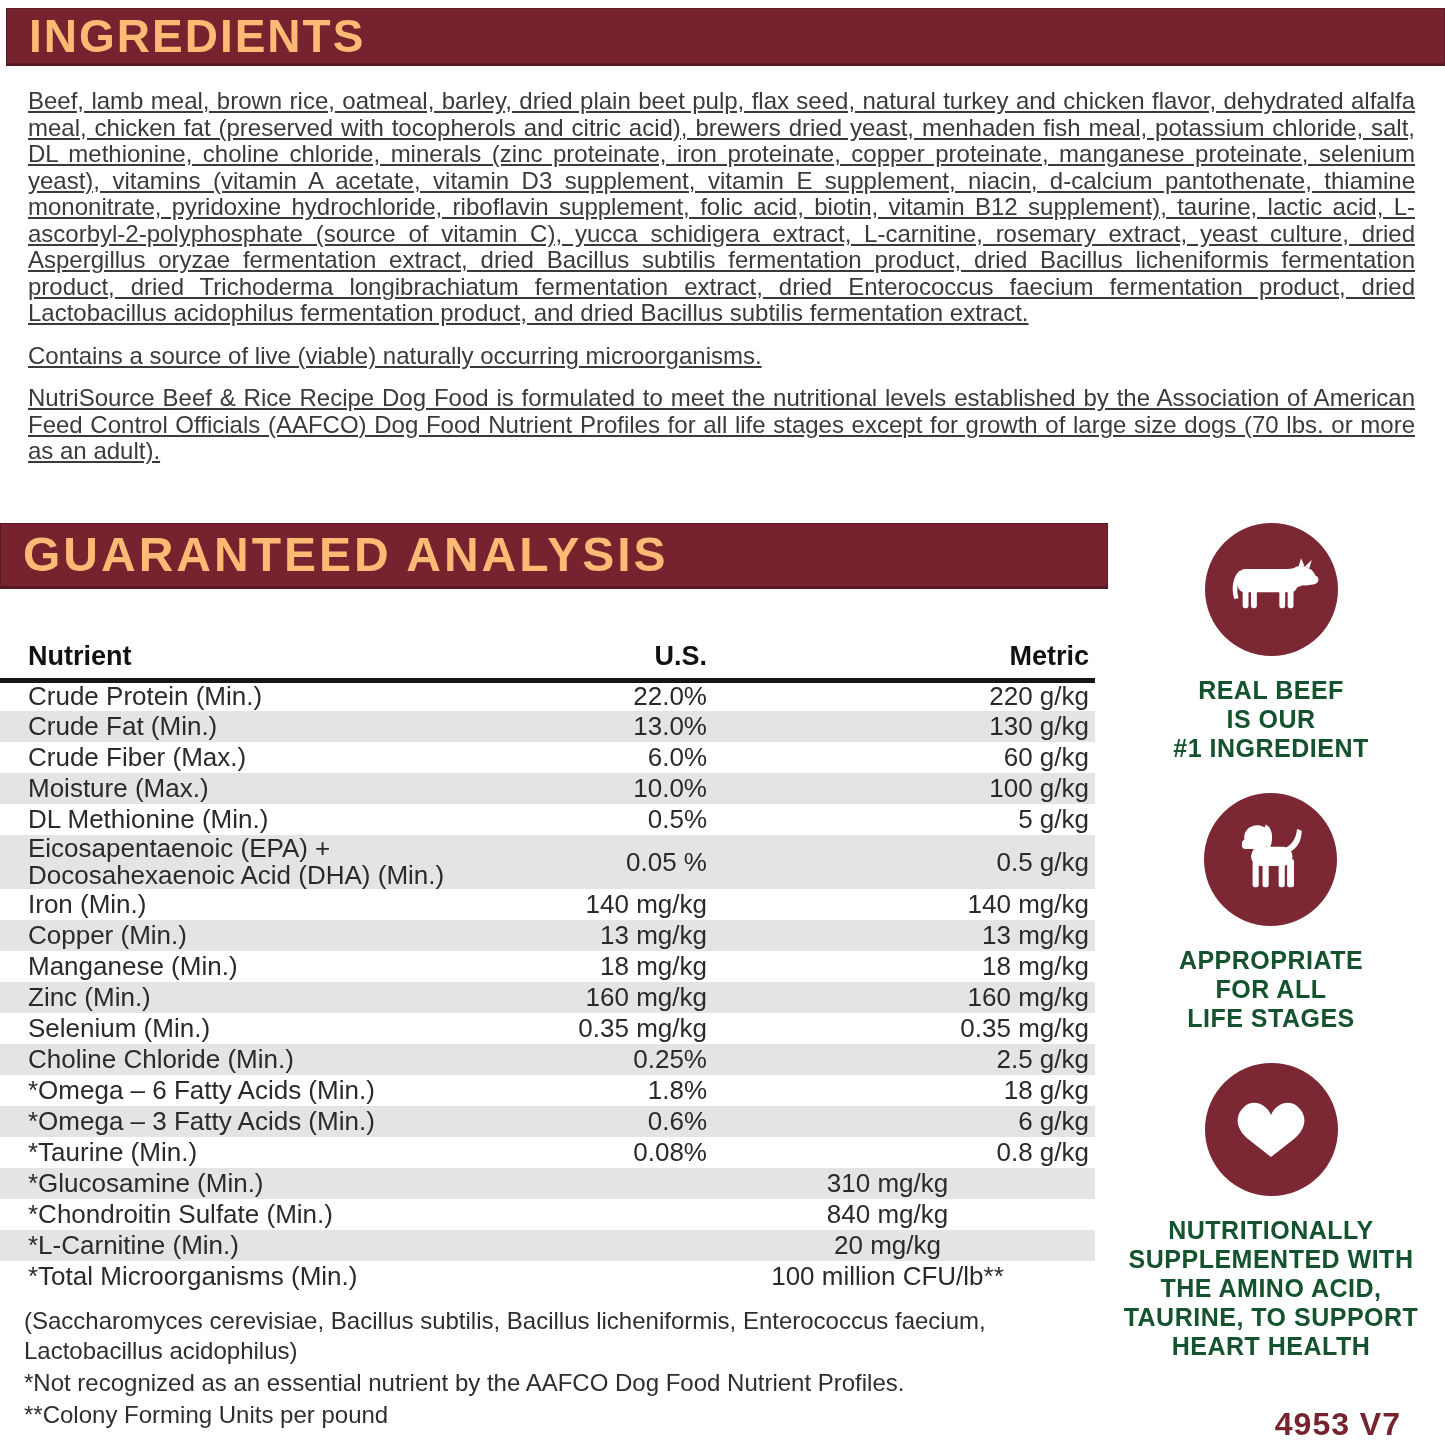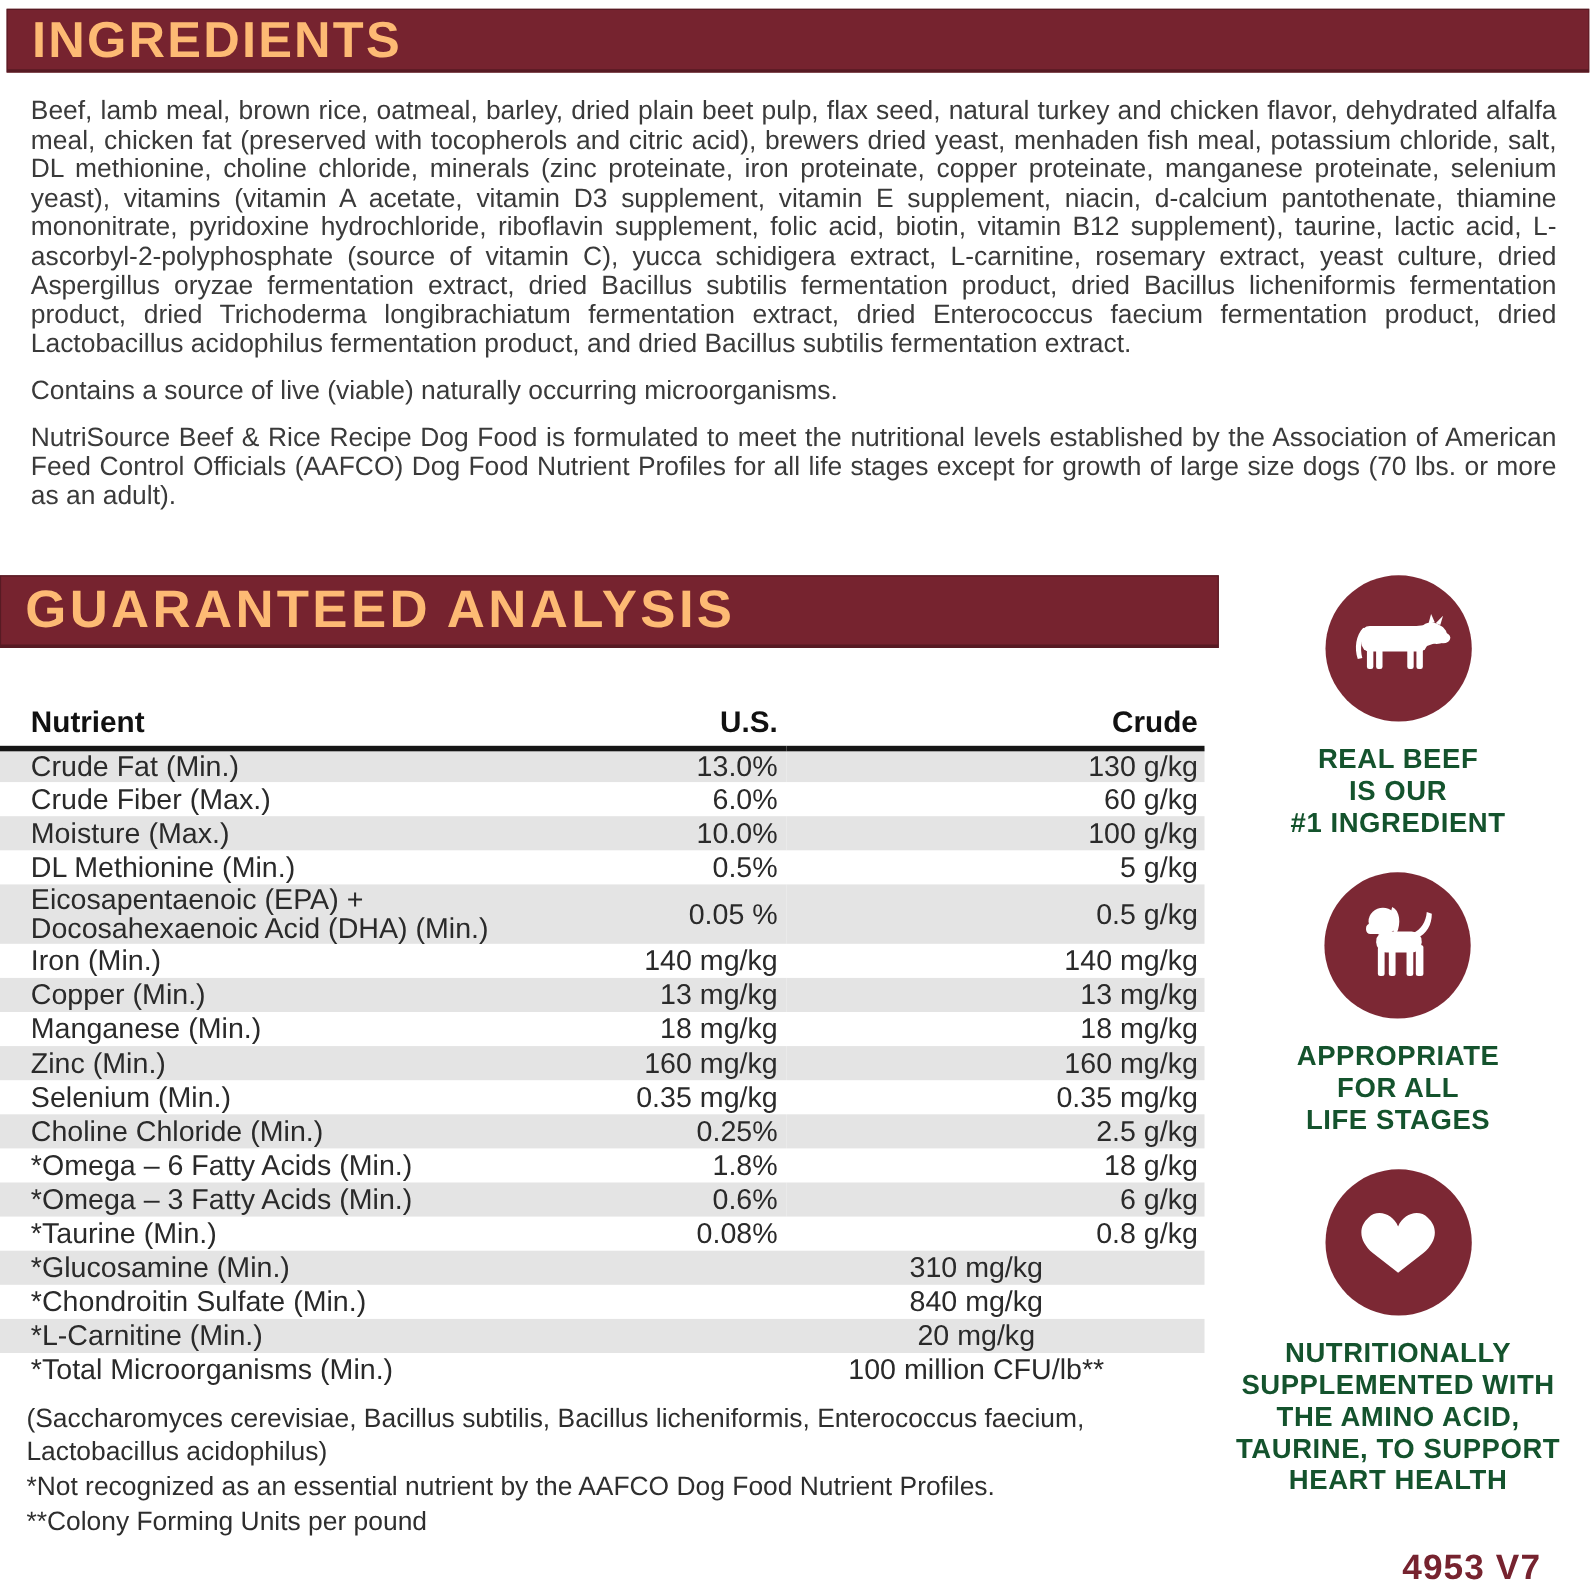--- a/index.html
+++ b/index.html
@@ -8,21 +8,21 @@
   .page { position:relative; width:1445px; height:1441px; background:#fff; }
 
   
   .banner { background:#76232F; color:#fdba74; font-weight:bold;
     display:flex; align-items:center; border:1px solid #571a23; border-bottom-width:3px; }
   .banner-ingredients { margin:8px 0 0 6px; width:1439px; height:58px;
     font-size:46px; letter-spacing:2px; padding-left:22px; }
   .banner-analysis { width:1108px; height:66px; font-size:48px; letter-spacing:3px; padding-left:22px; }
 
   
-  .ingredients-body { margin:22px 30px 0 28px; color:#3a3a3a; }
+  .ingredients-body { margin:22px 30px 0 28px; color:#3a3a3a;text-decoration:underline; }
   .para { font-size:24px; line-height:26.5px; text-align:justify; }
   .para + .para { margin-top:16px; }
   .para.no-justify { text-align:left; }
 
   
   .lower { display:flex; margin-top:58px; }
   .left-col { width:1097px; flex:0 0 auto; }
   .right-col { width:348px; flex:0 0 auto; display:flex; flex-direction:column; align-items:center; padding-top:0; }
 
   
@@ -84,24 +84,30 @@
         <table>
           <colgroup>
               <col class="c1">
               <col class="c2">
               <col class="c3">
             </colgroup>
           <thead>
             <tr>
               <th class="h-nutrient">Nutrient</th>
               <th class="h-us">U.S.</th>
-              <th class="h-metric">Crude</th>
+              <th class="h-metric">Metric</th>
             </tr>
           </thead>
           <tbody>
+              <tr>
+    <td class="c-nutrient">Crude Protein (Min.)</td>
+    <td class="c-us">22.0%</td>
+    <td class="c-metric">220 g/kg</td>
+
+  </tr>
               <tr class="stripe">
     <td class="c-nutrient">Crude Fat (Min.)</td>
     <td class="c-us">13.0%</td>
     <td class="c-metric">130 g/kg</td>
 
   </tr>
               <tr>
     <td class="c-nutrient">Crude Fiber (Max.)</td>
     <td class="c-us">6.0%</td>
     <td class="c-metric">60 g/kg</td>

